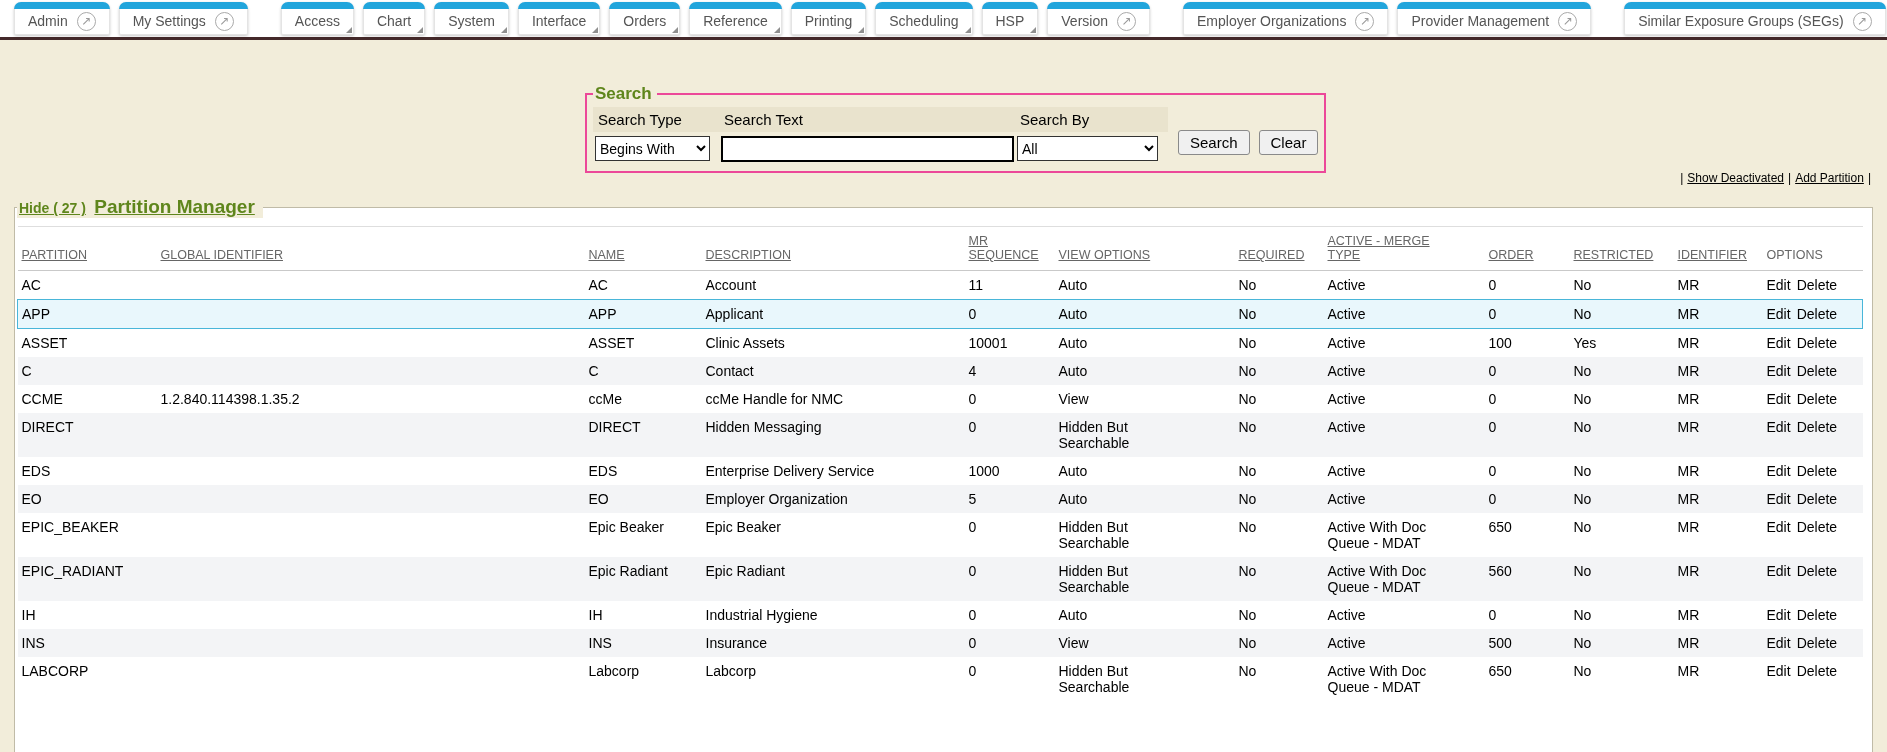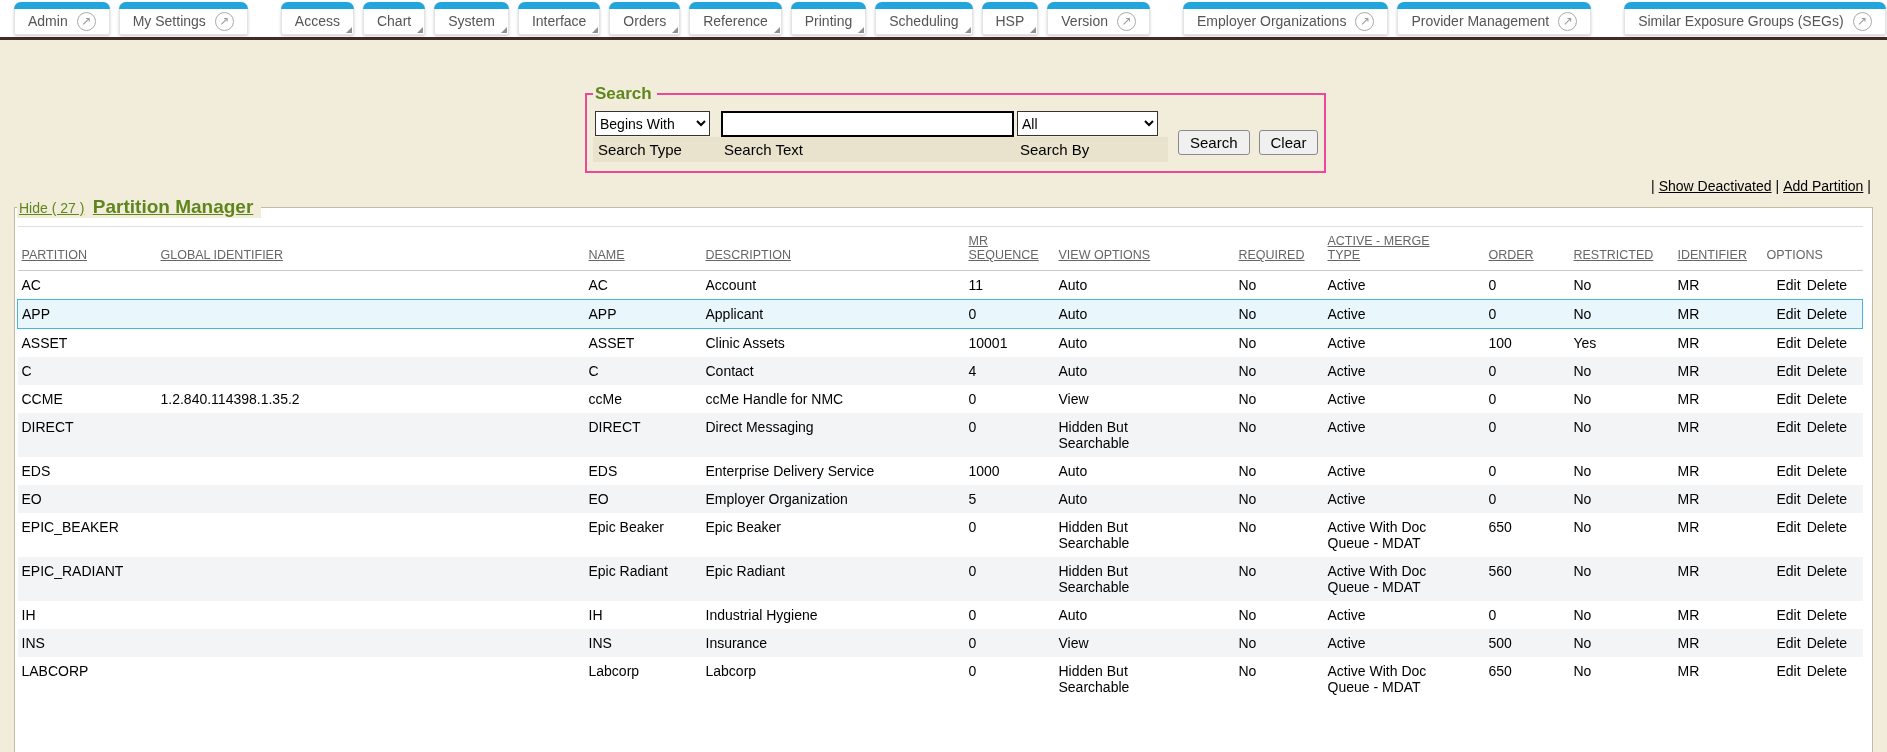--- a/index.html
+++ b/index.html
@@ -36,47 +36,47 @@
          border:1px solid #333; }
   .sel-type { width:115px; }
   .sel-by { width:141px; }
   .search-input { width:293px; height:26px; border:2px solid #000; font-size:14px; padding:0 4px;
                   font-family:"Liberation Sans", sans-serif; }
   .search-btns { display:flex; gap:9px; margin-left:10px; padding-top:16px; }
   .btn { font-size:15px; font-family:"Liberation Sans", sans-serif; color:#000; background:#f0f0f0;
          border:1px solid #8a8a8a; border-radius:3px; padding:3px 11px; cursor:pointer; }
 
   
-  .action-links { position:absolute; top:178px; right:12px; font-size:14px; color:#000; }
+  .action-links { position:absolute; top:171px; right:12px; font-size:12px; color:#000; }
   .action-links a { color:#000; text-decoration:underline; cursor:pointer; }
   .action-links .sep { margin:0 4px; }
 
   
   .pm-fs { position:absolute; left:14px; top:196px; width:1859px; height:600px;
            border:1px solid #c0bba7; border-bottom:none; background:#fff; }
   .pm-fs legend { background:#f2edda; padding:0 8px 0 2px; margin-left:2px; white-space:nowrap; }
-  .hide-link { color:#5f861c; font-size:14px; font-weight:normal; text-decoration:underline; cursor:pointer; }
+  .hide-link { color:#5f861c; font-size:14px; font-weight:bold; text-decoration:underline; cursor:pointer; }
   .pm-title { color:#5f861c; font-size:19px; font-weight:bold; margin-left:4px;text-decoration:underline; }
 
   
   .pm-table-wrap { padding:8px 2px 0 2px; background:#fff; }
   table { border-collapse:collapse; table-layout:fixed; width:1845px; border-top:1px solid #dedede; }
   th { font-weight:normal; color:#666; font-size:12.5px; text-align:left; vertical-align:bottom;
        padding:7px 4px 8px 4px; border-bottom:1px solid #c9c9c9; white-space:pre-line; }
   th span { text-decoration:underline; cursor:pointer; }
   th span.nosort { text-decoration:none; cursor:default; }
   td { font-size:14px; text-align:left; vertical-align:top; padding:6px 4px; white-space:pre-line;
        overflow:hidden; }
   tbody tr { cursor:pointer; }
   tbody tr:nth-child(even) td { background:#f3f4f6; }
   tbody tr.highlight td { background:#e9f7fc; border-top:1px solid #49b6d9; border-bottom:1px solid #49b6d9; }
   tbody tr.highlight td:first-child { border-left:1px solid #49b6d9; }
   tbody tr.highlight td:last-child { border-right:1px solid #49b6d9; }
   .opt-link { cursor:pointer; }
-  .opt-link:first-child { margin-right:6px;margin-left:10px; }
+  .opt-link:first-child { margin-right:6px; }
 </style>
 </head>
 <body>
 
 <div class="navbar">
   <div style="display:flex; align-items:flex-end;">
   <div class="tab">
     <span>Admin</span>
     <span class="ext-icon">↗</span>
 
@@ -166,39 +166,39 @@
 
   </div>
 
 </div>
 </div>
 
 <fieldset class="search-fs">
   <legend>Search</legend>
   <div class="search-body">
     <div class="search-cols-stack">
+      <div class="search-cols search-label-row">
+        <div class="search-label">Search Type</div>
+        <div class="search-label">Search Text</div>
+        <div class="search-label">Search By</div>
+      </div>
       <div class="search-cols search-ctl-row">
         <div class="search-ctl-cell">
           <select class="sel sel-type">
             <option>Begins With</option>
           </select>
         </div>
         <div class="search-ctl-cell">
           <input type="text" class="search-input" value="" style="">
         </div>
         <div class="search-ctl-cell">
           <select class="sel sel-by">
             <option>All</option>
           </select>
         </div>
-      </div>
-      <div class="search-cols search-label-row">
-        <div class="search-label">Search Type</div>
-        <div class="search-label">Search Text</div>
-        <div class="search-label">Search By</div>
       </div>
     </div>
     <div class="search-btns">
       <button class="btn">Search</button>
       <button class="btn">Clear</button>
     </div>
   </div>
 </fieldset>
 
 <div class="action-links">
@@ -329,21 +329,21 @@
     <td>0</td>
     <td>No</td>
     <td>MR</td>
     <td><span class="opt-link">Edit</span><span class="opt-link">Delete</span></td>
   </tr>
 
   <tr>
     <td>DIRECT</td>
     <td></td>
     <td>DIRECT</td>
-    <td>Direct Messaging</td>
+    <td>Hidden Messaging</td>
     <td>0</td>
     <td>Hidden But
 Searchable</td>
     <td>No</td>
     <td>Active</td>
     <td>0</td>
     <td>No</td>
     <td>MR</td>
     <td><span class="opt-link">Edit</span><span class="opt-link">Delete</span></td>
   </tr>

